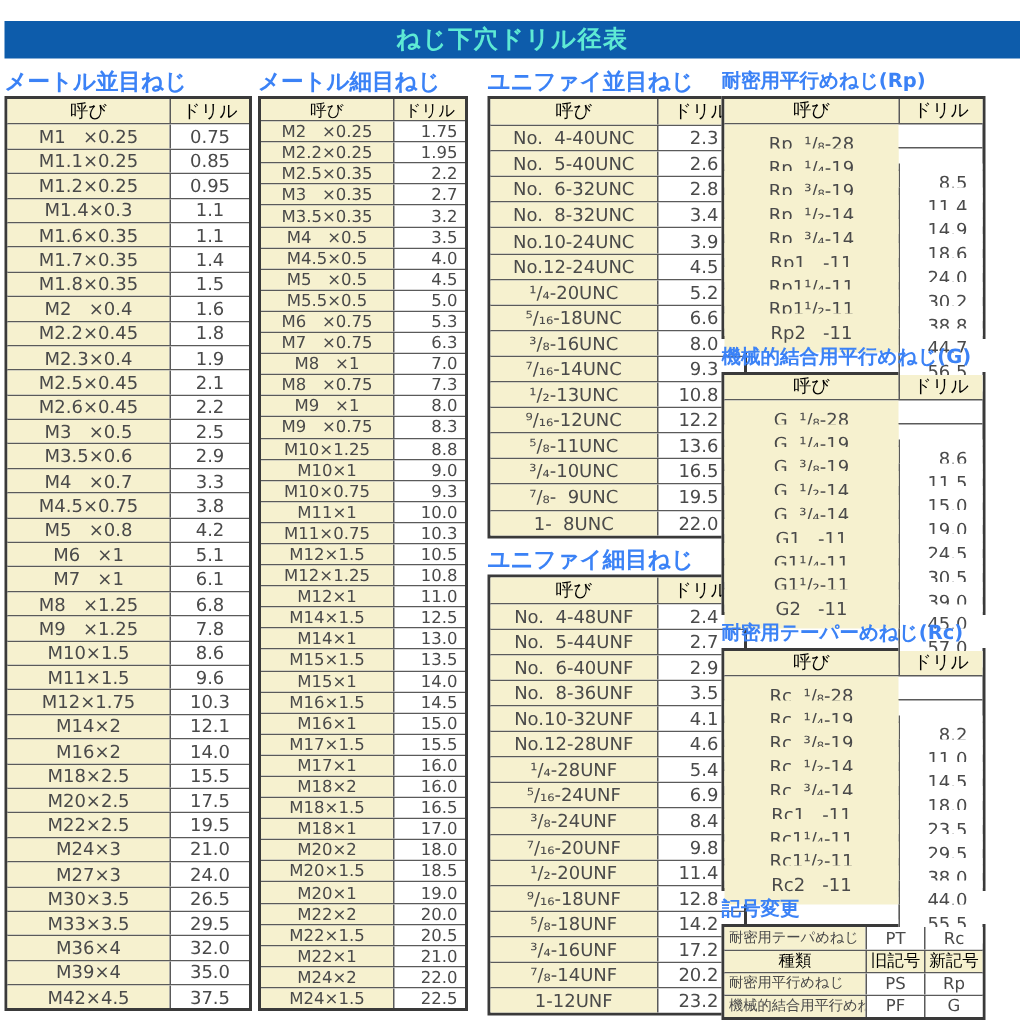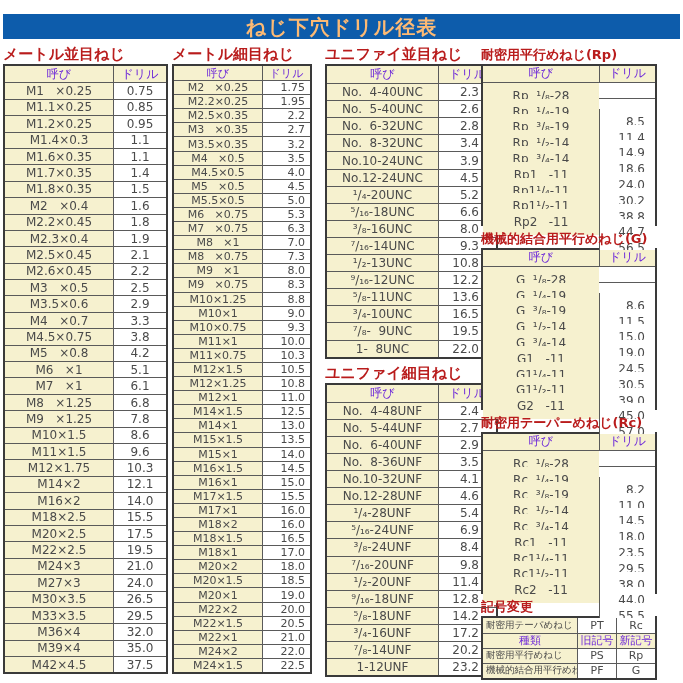--- a/index.html
+++ b/index.html
@@ -3,48 +3,48 @@
 <meta charset="utf-8">
 <style>
   html,body{margin:0;padding:0;}
   body{
     width:683px;height:683px;background:#ffffff;
     font-family:"DejaVu Sans","Liberation Sans",sans-serif;
     color:#4a4a4a;position:relative;overflow:hidden;
   }
   .banner{
     position:absolute;left:3px;top:14px;width:677px;height:25px;
-    background:#0d5cab;color:#fdba74;
-    display:flex;justify-content:center;
-    font-weight:bold;font-size:20px;letter-spacing:1px;
+    background:#0d5cab;color:#5eead4;
+    display:flex;align-items:center;justify-content:center;
+    font-weight:bold;font-size:16px;letter-spacing:1px;
   }
   .col{position:absolute;top:46px;}
   #col1{left:3px;width:165px;}
   #col2{left:172px;width:140px;}
   #col3{left:325px;width:173px;}
   #col4{left:481px;width:176px;}
   .sec-title{
-    font-weight:bold;color:#b91c1c;font-size:15px;height:18px;line-height:17px;
+    font-weight:bold;color:#3b82f6;font-size:15px;height:18px;line-height:17px;
     white-space:nowrap;overflow:hidden;
   }
   #col4 .sec-title{font-size:13px;}
   #col4 .sec-title:not(:first-child){margin-top:4px;}
   .mt{margin-top:6px;}
   .tbl{border:2px solid #3a3a3a;background:#fff;}
   .tr{
     display:grid;grid-template-columns:var(--cols);
     height:var(--rh);box-sizing:border-box;align-items:stretch;
   }
   .tr:not(:first-child){border-top:1px solid #5a5a5a;}
   .td{
     display:flex;align-items:center;justify-content:center;
     white-space:pre;overflow:hidden;box-sizing:border-box;height:100%;
   }
   .td:not(:first-child){border-left:1px solid #5a5a5a;}
-  .hcell{background:#f6f1cf;color:#6d28d9;}
+  .hcell{background:#f6f1cf;color:#000000;}
   .name{background:#f6f1cf;}
   .val{background:#ffffff;}
   .t-mc{--cols:1fr 53px;--rh:16.4px;font-size:12px;}
   .t-mf{--cols:1fr 48px;--rh:14.1px;font-size:11px;}
   .t-unc,.t-unf{--cols:1fr 58px;--rh:17.1px;font-size:12px;}
   .t-rp,.t-g,.t-rc{--cols:1fr 56px;--rh:15.8px;font-size:12px;}
   .t-sym{--cols:1fr 39px 39px;--rh:15px;font-size:11px;}
   .t-mf .val{justify-content:flex-end;padding-right:5px;}
   .t-unc .val,.t-unf .val{justify-content:flex-end;padding-right:17px;}
   .t-rp .val,.t-g .val,.t-rc .val{justify-content:flex-end;padding-right:10px;margin-top:26px;}

